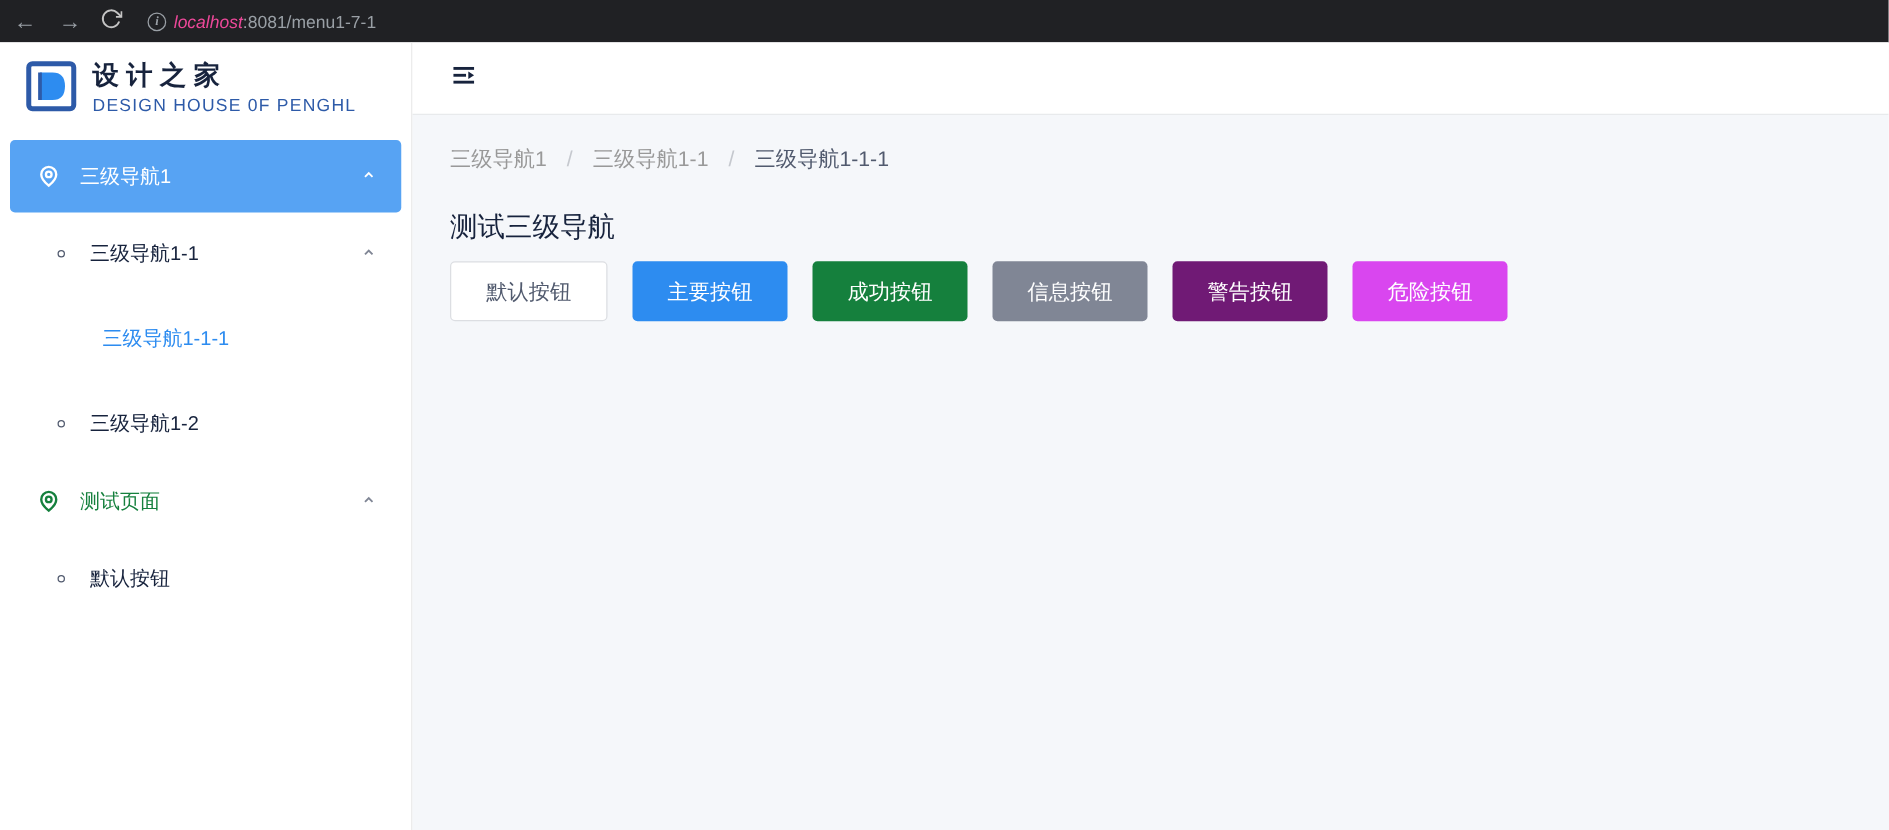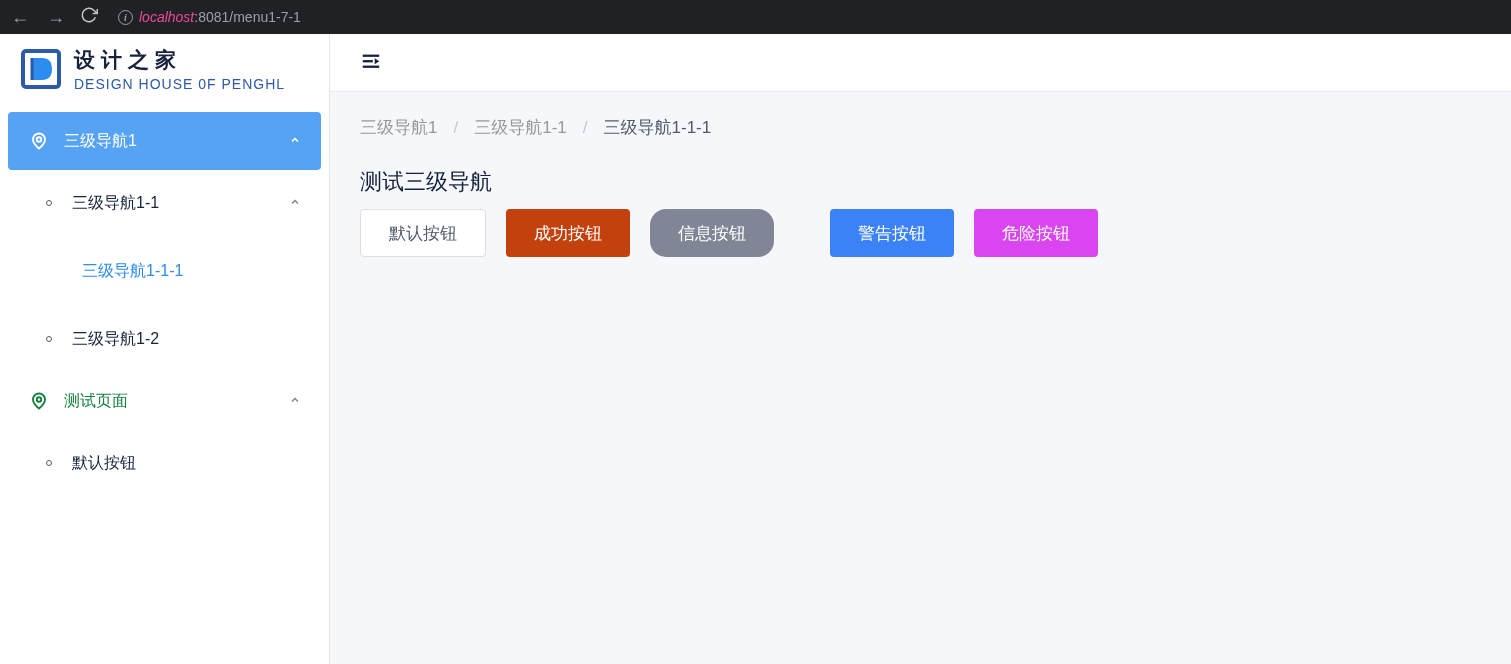--- a/index.html
+++ b/index.html
@@ -220,23 +220,23 @@
       display: inline-flex;
       align-items: center;
       justify-content: center;
     }
     .btn-default {
       background: #fff;
       border: 1px solid #dcdee2;
       color: #515a6e;
     }
     .btn-primary { background: #2d8cf0; }
-    .btn-success { background: #c2410c; }
-    .btn-info { background: #808695; border-radius: 16px; }
-    .btn-warning { background: #3b82f6; margin-left: 36px; }
+    .btn-success { background: #15803d; }
+    .btn-info { background: #808695; }
+    .btn-warning { background: #701a75; }
     .btn-error { background: #d946ef; }
     .pin-icon svg { width: 18px; height: 18px; }
   </style>
 </head>
 <body>
 
 <div class="browser-bar">
   <span class="nav-arrow">←</span>
   <span class="nav-arrow">→</span>
   <span class="refresh-icon">
@@ -341,20 +341,21 @@
         <span class="sep">/</span>
         <span>三级导航1-1</span>
         <span class="sep">/</span>
         <span class="last">三级导航1-1-1</span>
       </div>
 
       <h2 class="page-title">测试三级导航</h2>
 
       <div class="button-row">
         <button class="btn btn-default">默认按钮</button>
+        <button class="btn btn-primary">主要按钮</button>
         <button class="btn btn-success">成功按钮</button>
         <button class="btn btn-info">信息按钮</button>
         <button class="btn btn-warning">警告按钮</button>
         <button class="btn btn-error">危险按钮</button>
       </div>
     </div>
   </main>
 </div>
 
 </body></html>

